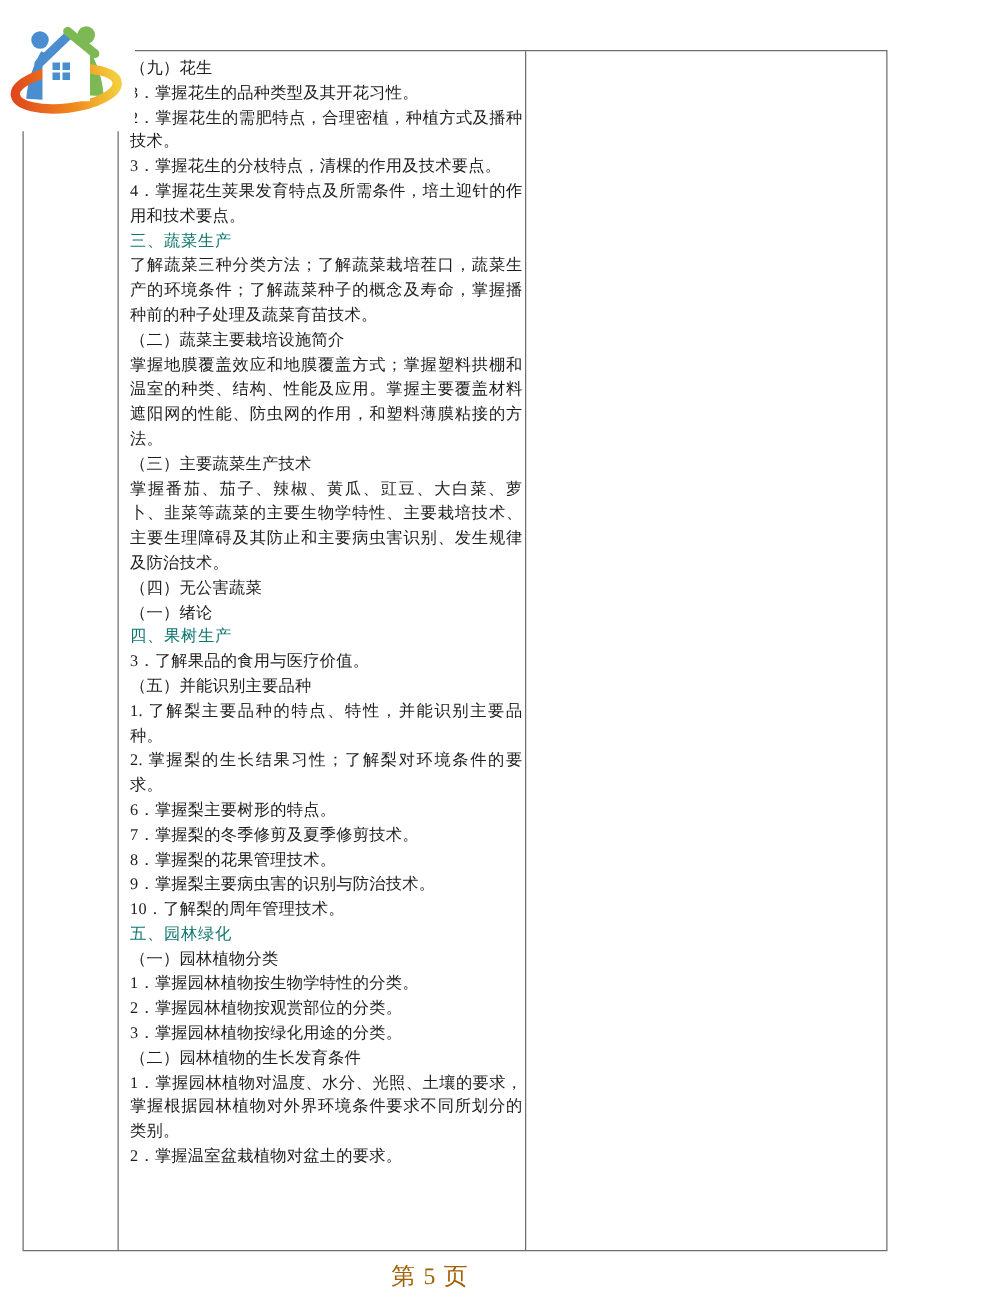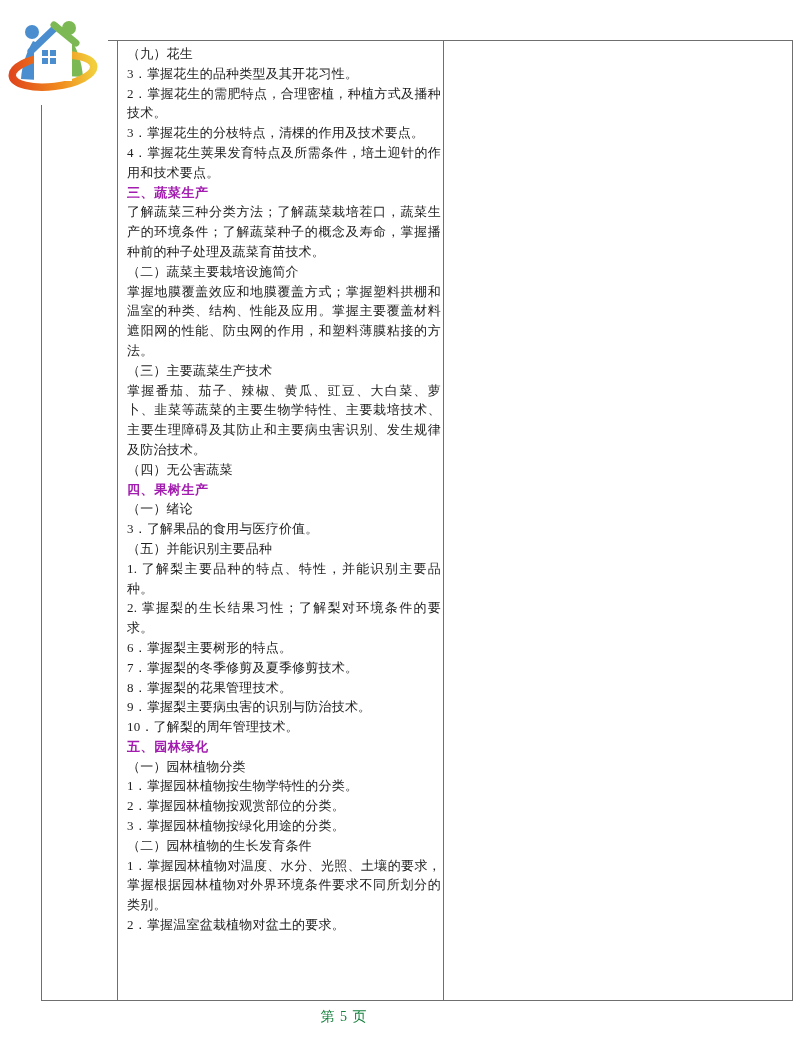--- a/index.html
+++ b/index.html
@@ -3,48 +3,48 @@
 <meta charset="utf-8">
 <style>
   html, body { margin:0; padding:0; }
   body {
     width:800px; height:1037px; position:relative; background:#ffffff;
     font-family:"Liberation Serif","DejaVu Serif",serif;
   }
   .page { position:absolute; left:0; top:0; width:800px; height:1037px; background:#ffffff; }
 
   .doc-table {
-    position:absolute; left:41px; top:40px; width:752px; height:961px;
+    position:absolute; left:18px; top:40px; width:692px; height:961px;
     border:1px solid #6f6f6f; box-sizing:border-box; background:#ffffff;
   }
   .vline { position:absolute; top:0; bottom:0; width:1px; background:#6f6f6f; }
   .v1 { left:75px; }
   .v2 { left:401px; }
 
   .cell { position:absolute; top:0; bottom:0; box-sizing:border-box; }
   .cell-left  { left:0; width:75px; }
   .cell-right { left:402px; right:0; }
   .cell-content {
     left:76px; width:325px; top:1px; height:956px;
     padding:2px 2px 0 9px; overflow:hidden;
     color:#1d1d1d; font-size:13px; line-height:19.8px;
     text-align:justify; letter-spacing:0.2px;
   }
   .cell-content .line { margin:0; }
-  .cell-content .line.bold { font-weight:bold; color:#a21caf; letter-spacing:0.6px; }
+  .cell-content .line.bold { font-weight:normal; color:#0f766e; letter-spacing:0.6px; }
 
   .logo-box {
     position:absolute; left:8px; top:10px; width:100px; height:95px;
     background:#ffffff;
   }
   .logo-box svg { display:block; width:100%; height:100%; }
 
   .footer {
     position:absolute; left:0; top:1008px; width:688px;
-    text-align:center; font-size:14px; color:#15803d; letter-spacing:1px;
+    text-align:center; font-size:19px; color:#a16207; letter-spacing:1px;
   }
 </style>
 </head>
 <body>
 
 <div class="page">
 
   <div class="doc-table">
     <div class="vline v1"></div>
     <div class="vline v2"></div>
@@ -57,22 +57,22 @@
         <div class="line">2．掌握花生的需肥特点，合理密植，种植方式及播种技术。</div>
         <div class="line">3．掌握花生的分枝特点，清棵的作用及技术要点。</div>
         <div class="line">4．掌握花生荚果发育特点及所需条件，培土迎针的作用和技术要点。</div>
         <div class="line bold">三、蔬菜生产</div>
         <div class="line">了解蔬菜三种分类方法；了解蔬菜栽培茬口，蔬菜生产的环境条件；了解蔬菜种子的概念及寿命，掌握播种前的种子处理及蔬菜育苗技术。</div>
         <div class="line">（二）蔬菜主要栽培设施简介</div>
         <div class="line">掌握地膜覆盖效应和地膜覆盖方式；掌握塑料拱棚和温室的种类、结构、性能及应用。掌握主要覆盖材料遮阳网的性能、防虫网的作用，和塑料薄膜粘接的方法。</div>
         <div class="line">（三）主要蔬菜生产技术</div>
         <div class="line">掌握番茄、茄子、辣椒、黄瓜、豇豆、大白菜、萝卜、韭菜等蔬菜的主要生物学特性、主要栽培技术、主要生理障碍及其防止和主要病虫害识别、发生规律及防治技术。</div>
         <div class="line">（四）无公害蔬菜</div>
+        <div class="line">（一）绪论</div>
         <div class="line bold">四、果树生产</div>
-        <div class="line">（一）绪论</div>
         <div class="line">3．了解果品的食用与医疗价值。</div>
         <div class="line">（五）并能识别主要品种</div>
         <div class="line">1. 了解梨主要品种的特点、特性，并能识别主要品种。</div>
         <div class="line">2. 掌握梨的生长结果习性；了解梨对环境条件的要求。</div>
         <div class="line">6．掌握梨主要树形的特点。</div>
         <div class="line">7．掌握梨的冬季修剪及夏季修剪技术。</div>
         <div class="line">8．掌握梨的花果管理技术。</div>
         <div class="line">9．掌握梨主要病虫害的识别与防治技术。</div>
         <div class="line">10．了解梨的周年管理技术。</div>
         <div class="line bold">五、园林绿化</div>

